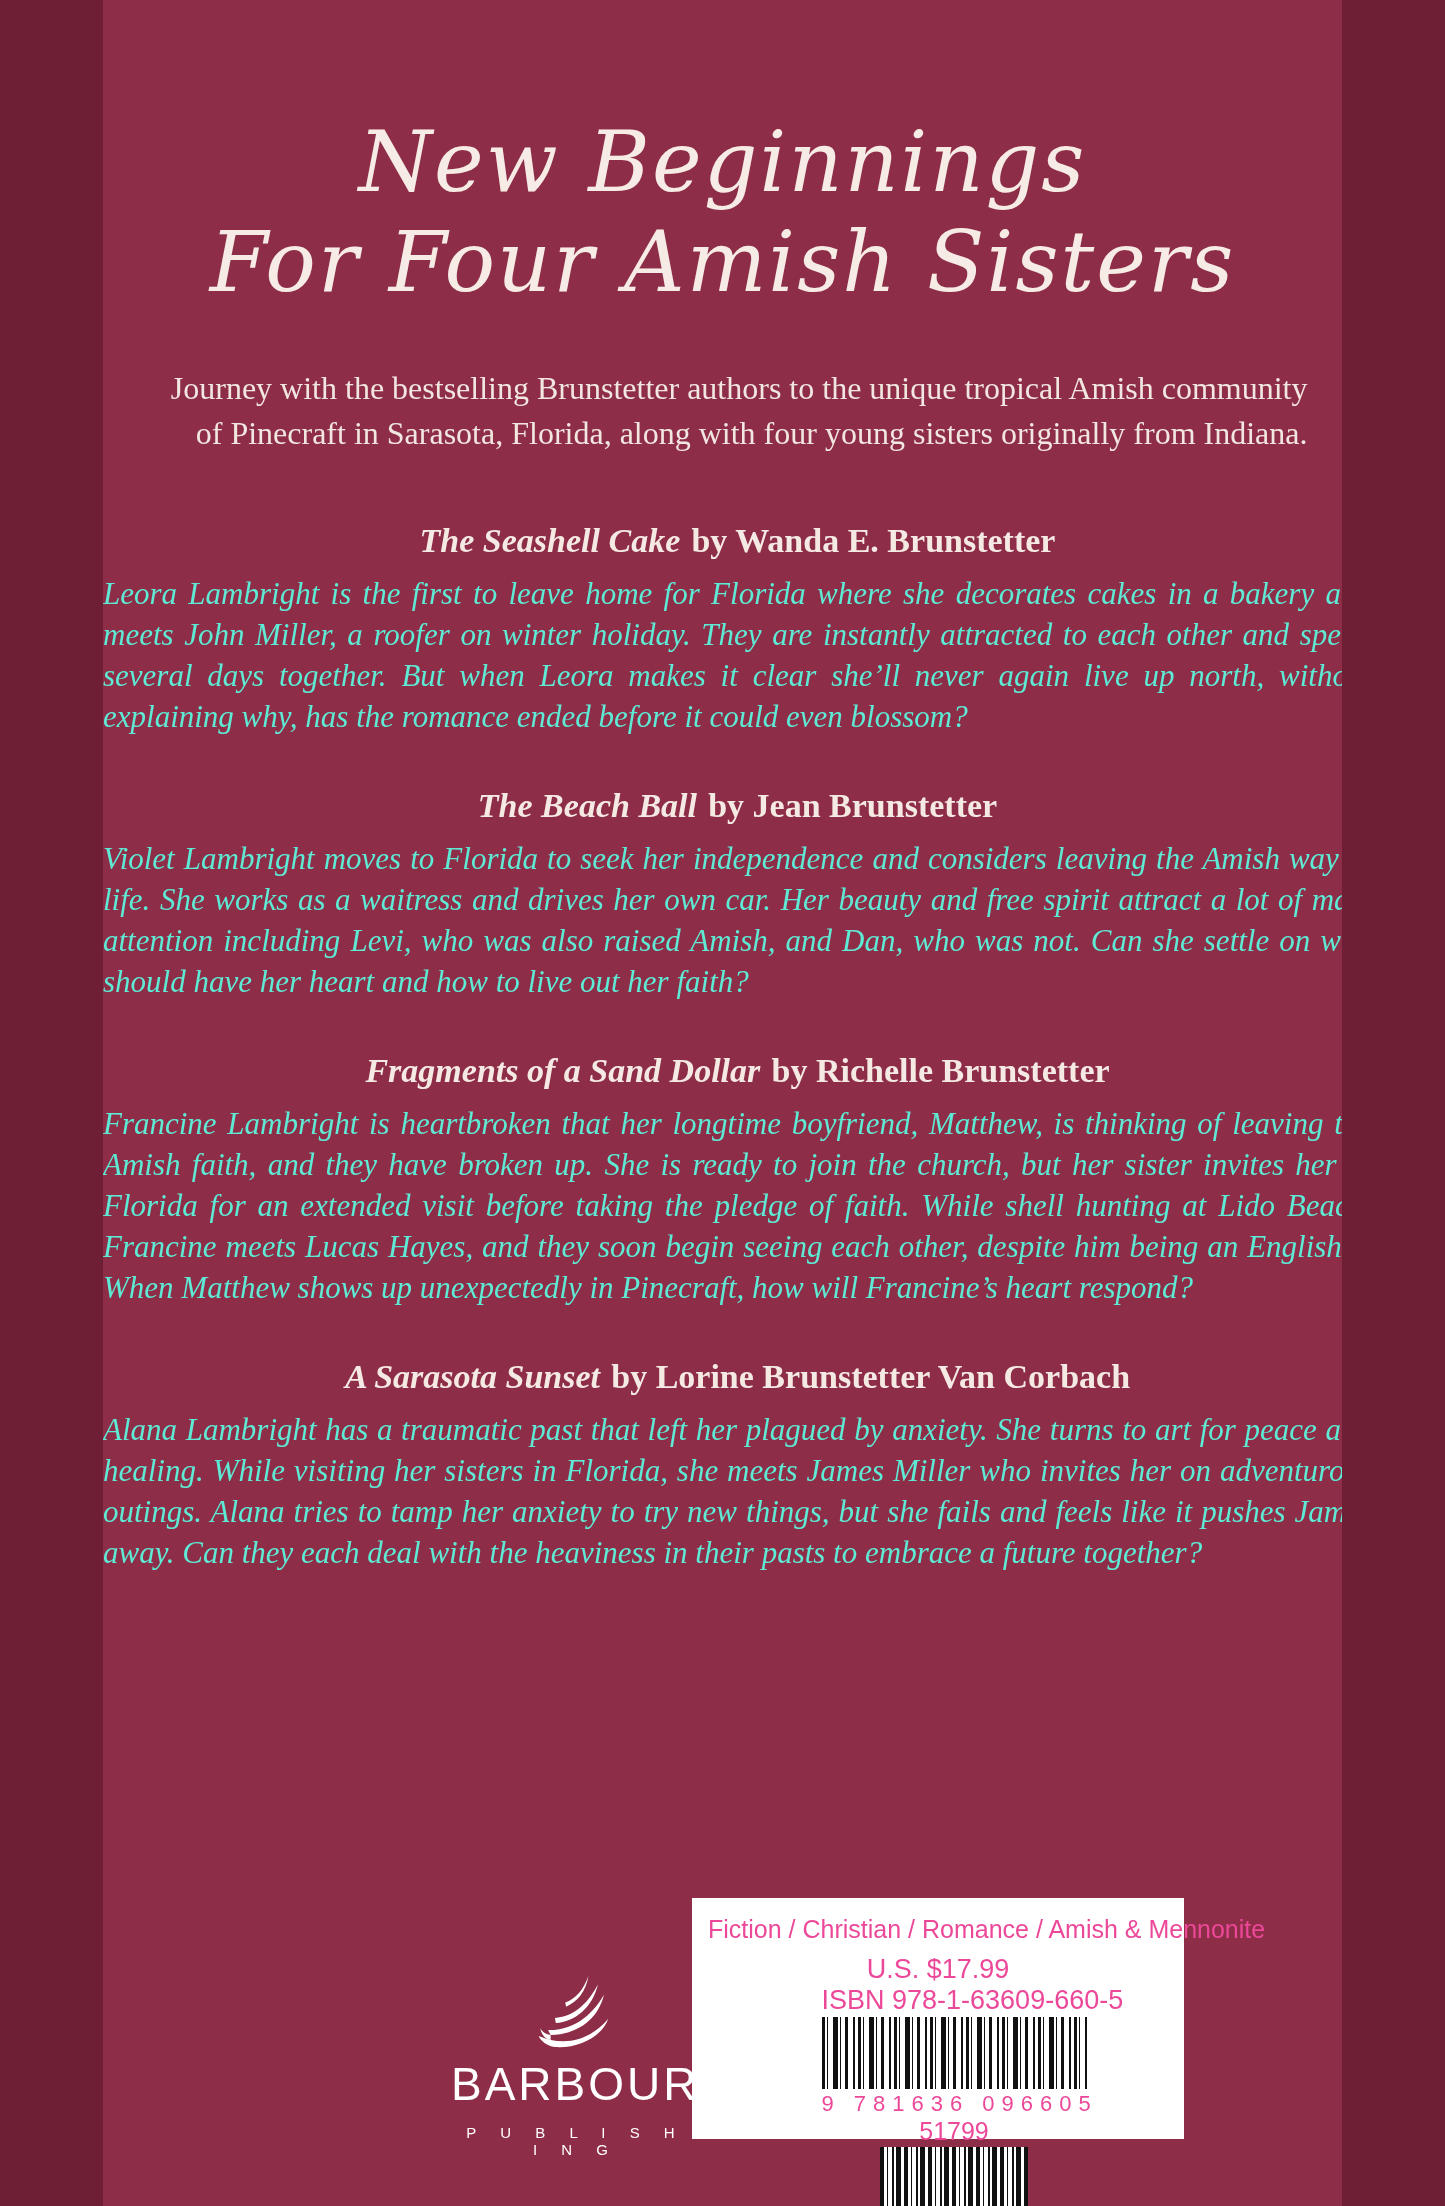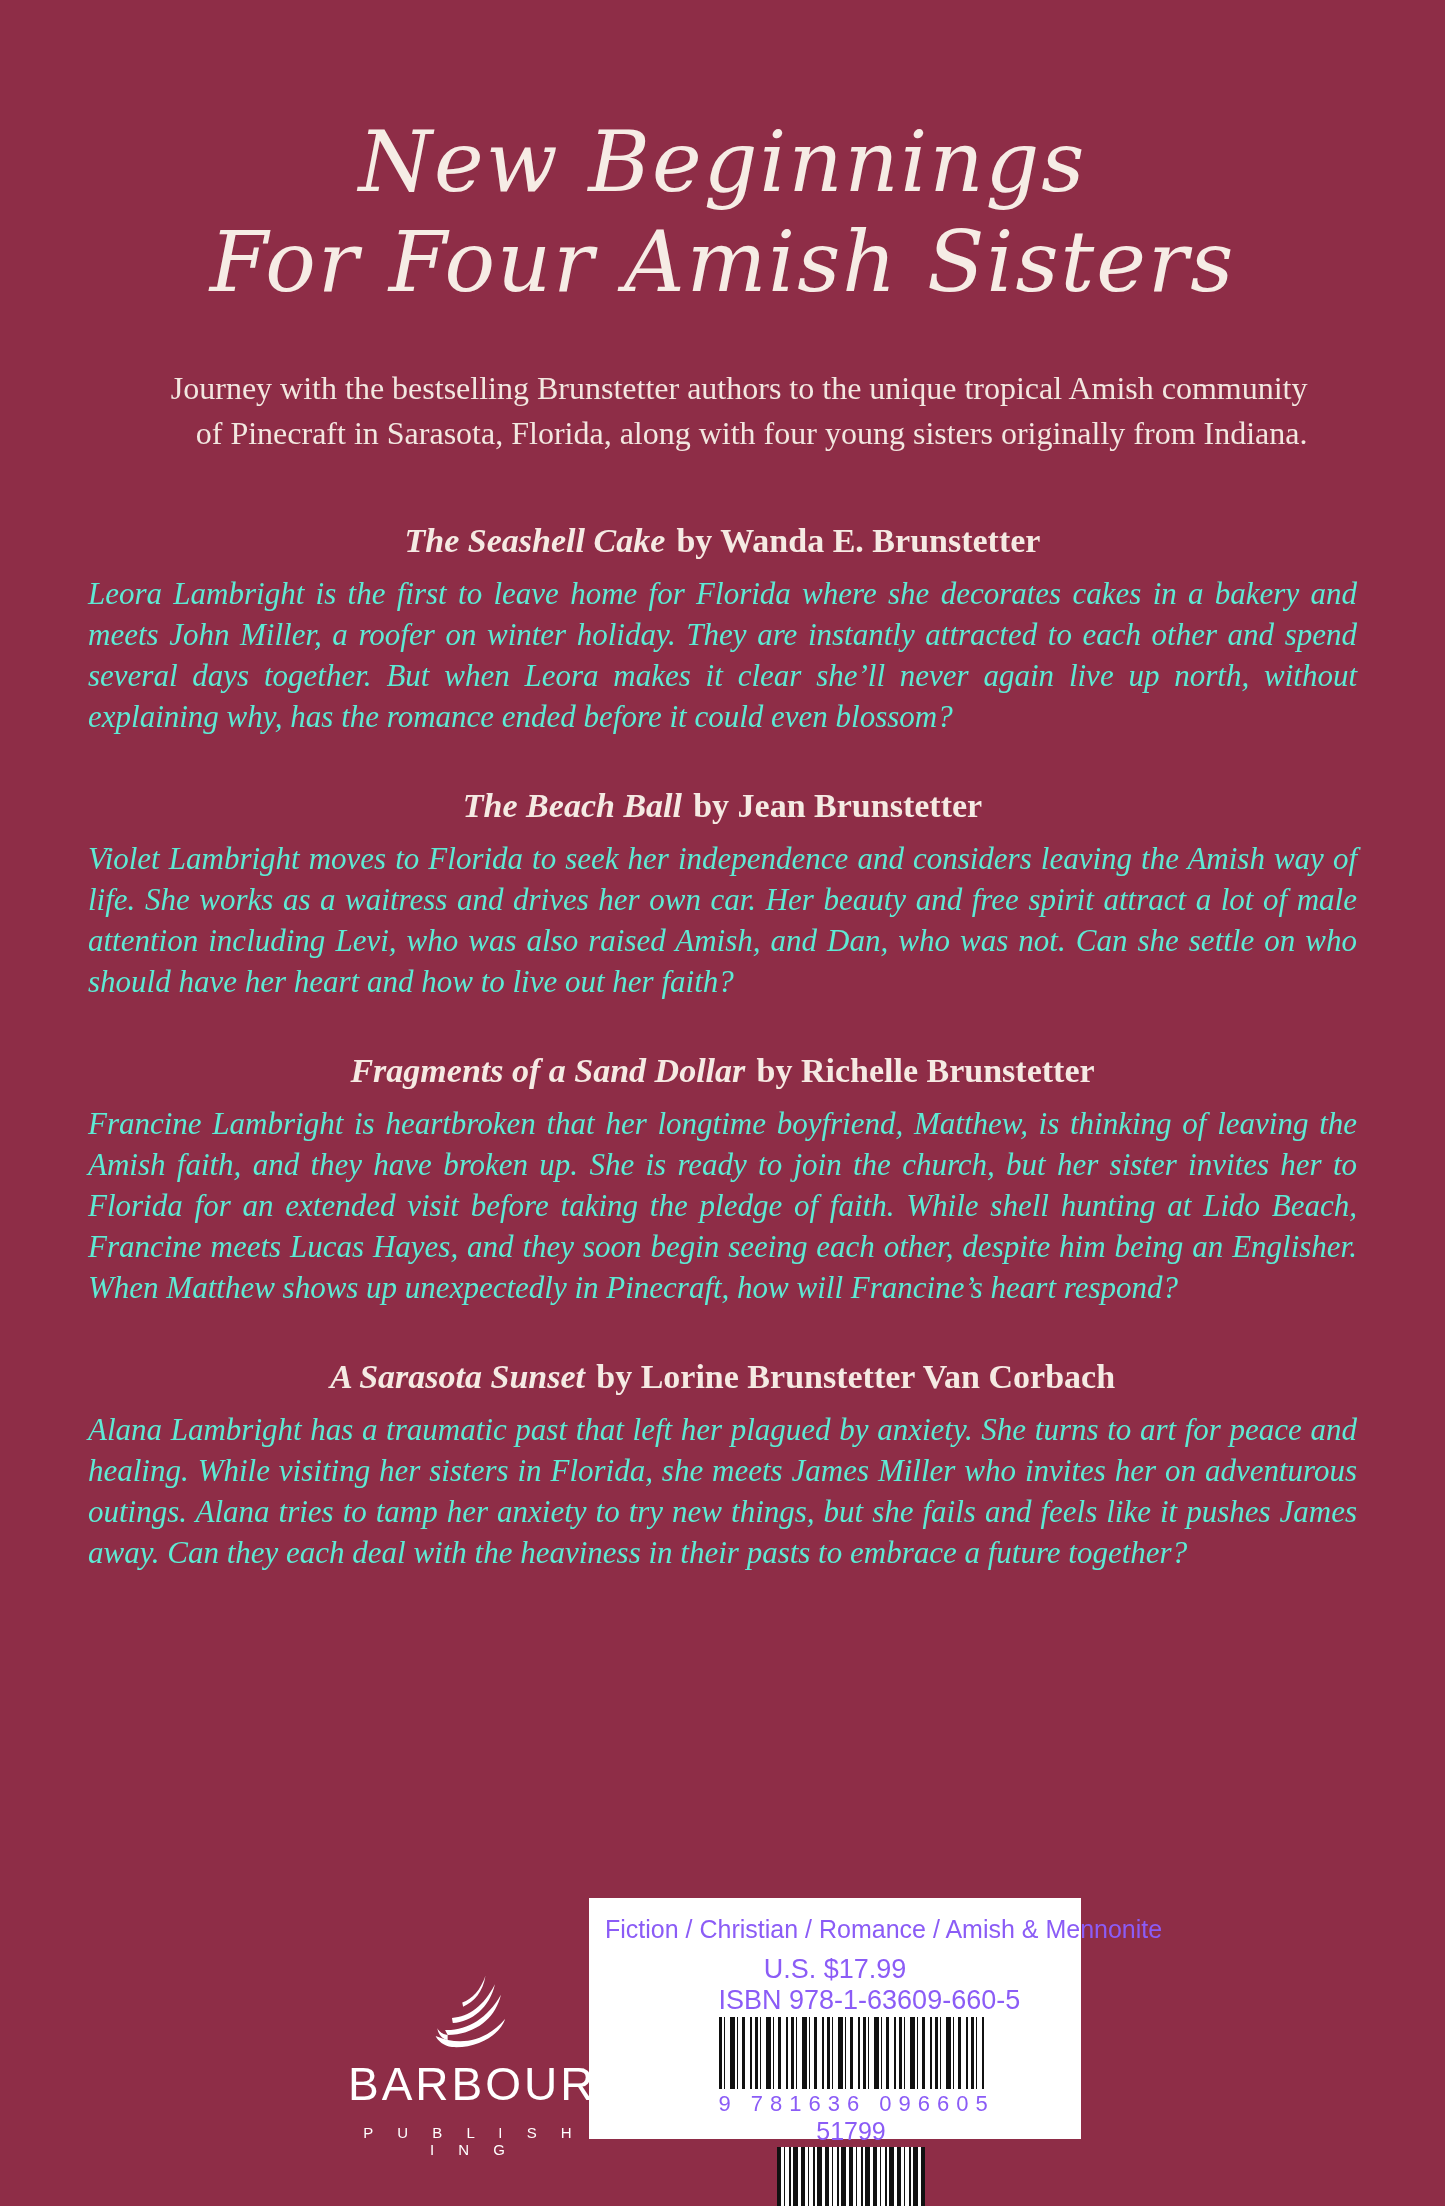--- a/index.html
+++ b/index.html
@@ -1,19 +1,19 @@
 <!DOCTYPE html>
 <html><head>
 <meta charset="utf-8">
 <style>
   * { margin: 0; padding: 0; box-sizing: border-box; }
   html, body { background: #6e1f35; }
   .cover {
     position: relative;
-    width: 1445px;
+    width: 1239px;
     height: 2206px;
     background: #8e2d47;
     color: #f4e9e2;
     font-family: "Liberation Serif", serif;
     overflow: hidden;
     margin: 0 auto;
   }
   
   .title-block {
     padding-top: 112px;
@@ -82,21 +82,21 @@
     margin-left: 5px;
   }
   
   .retail-box {
     position: absolute;
     left: 589px;
     top: 1898px;
     width: 492px;
     height: 241px;
     background: #ffffff;
-    color: #8b5cf6;
+    color: #ec4899;
     font-family: "Liberation Sans", sans-serif;
     padding: 16px 16px 12px;
   }
   .retail-category {
     text-align: center;
     font-size: 25px;
     line-height: 30px;
     white-space: nowrap;
   }
   .retail-price {

